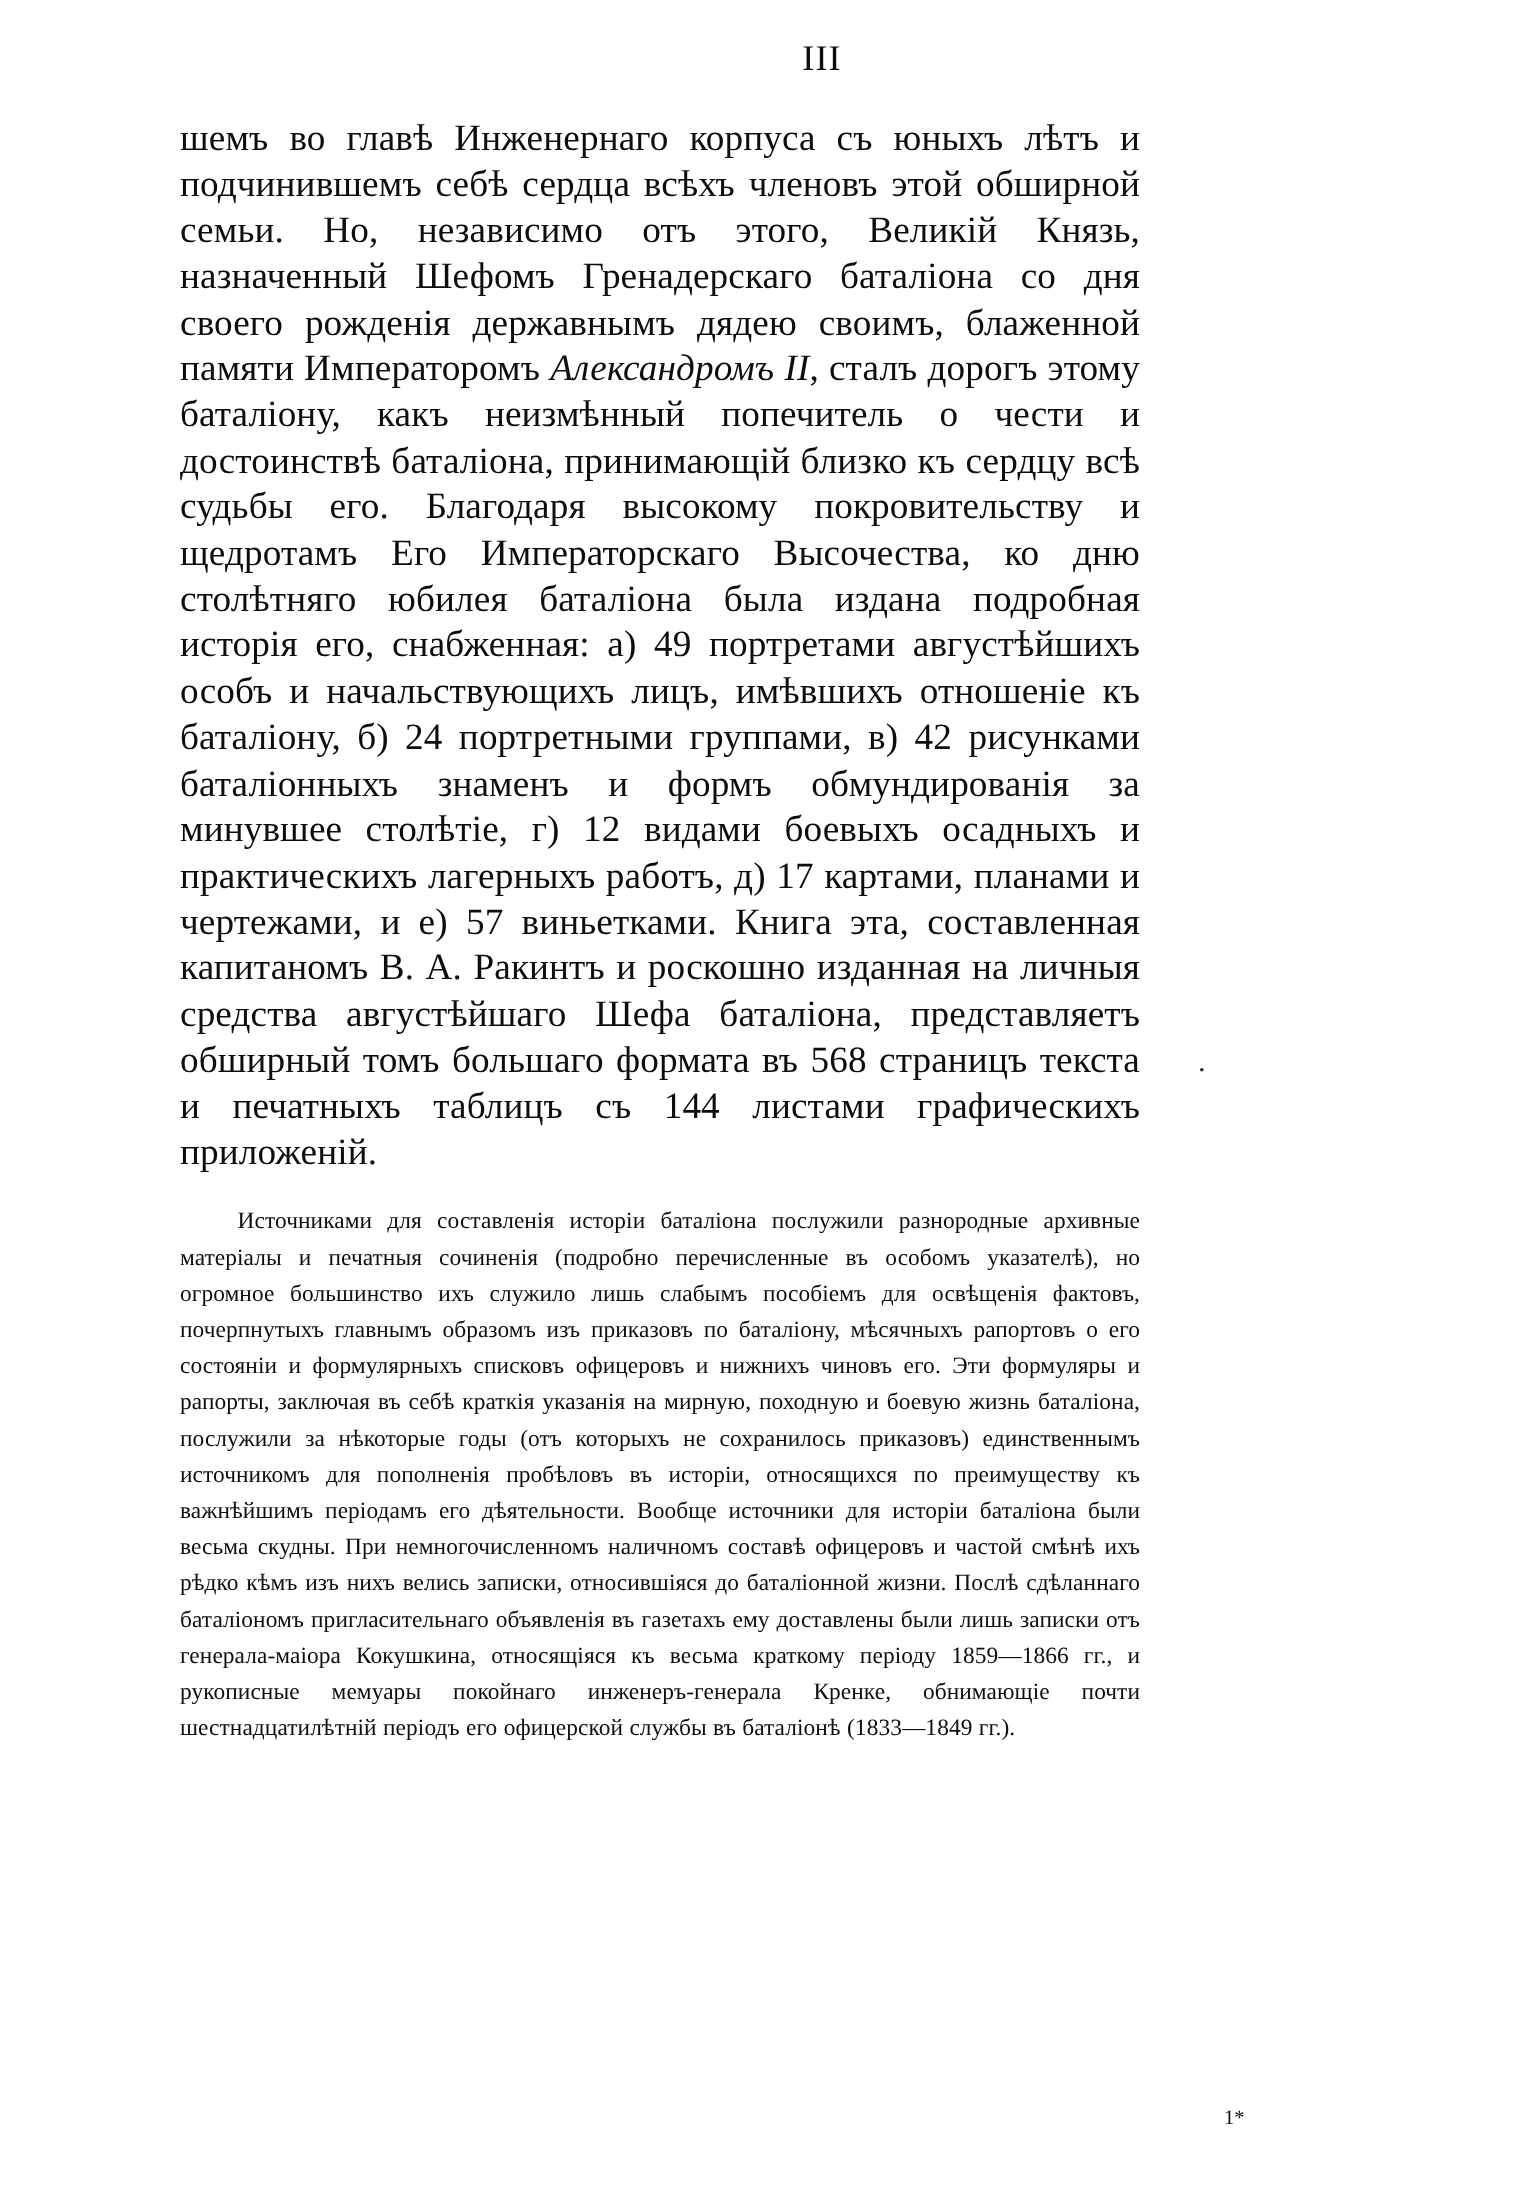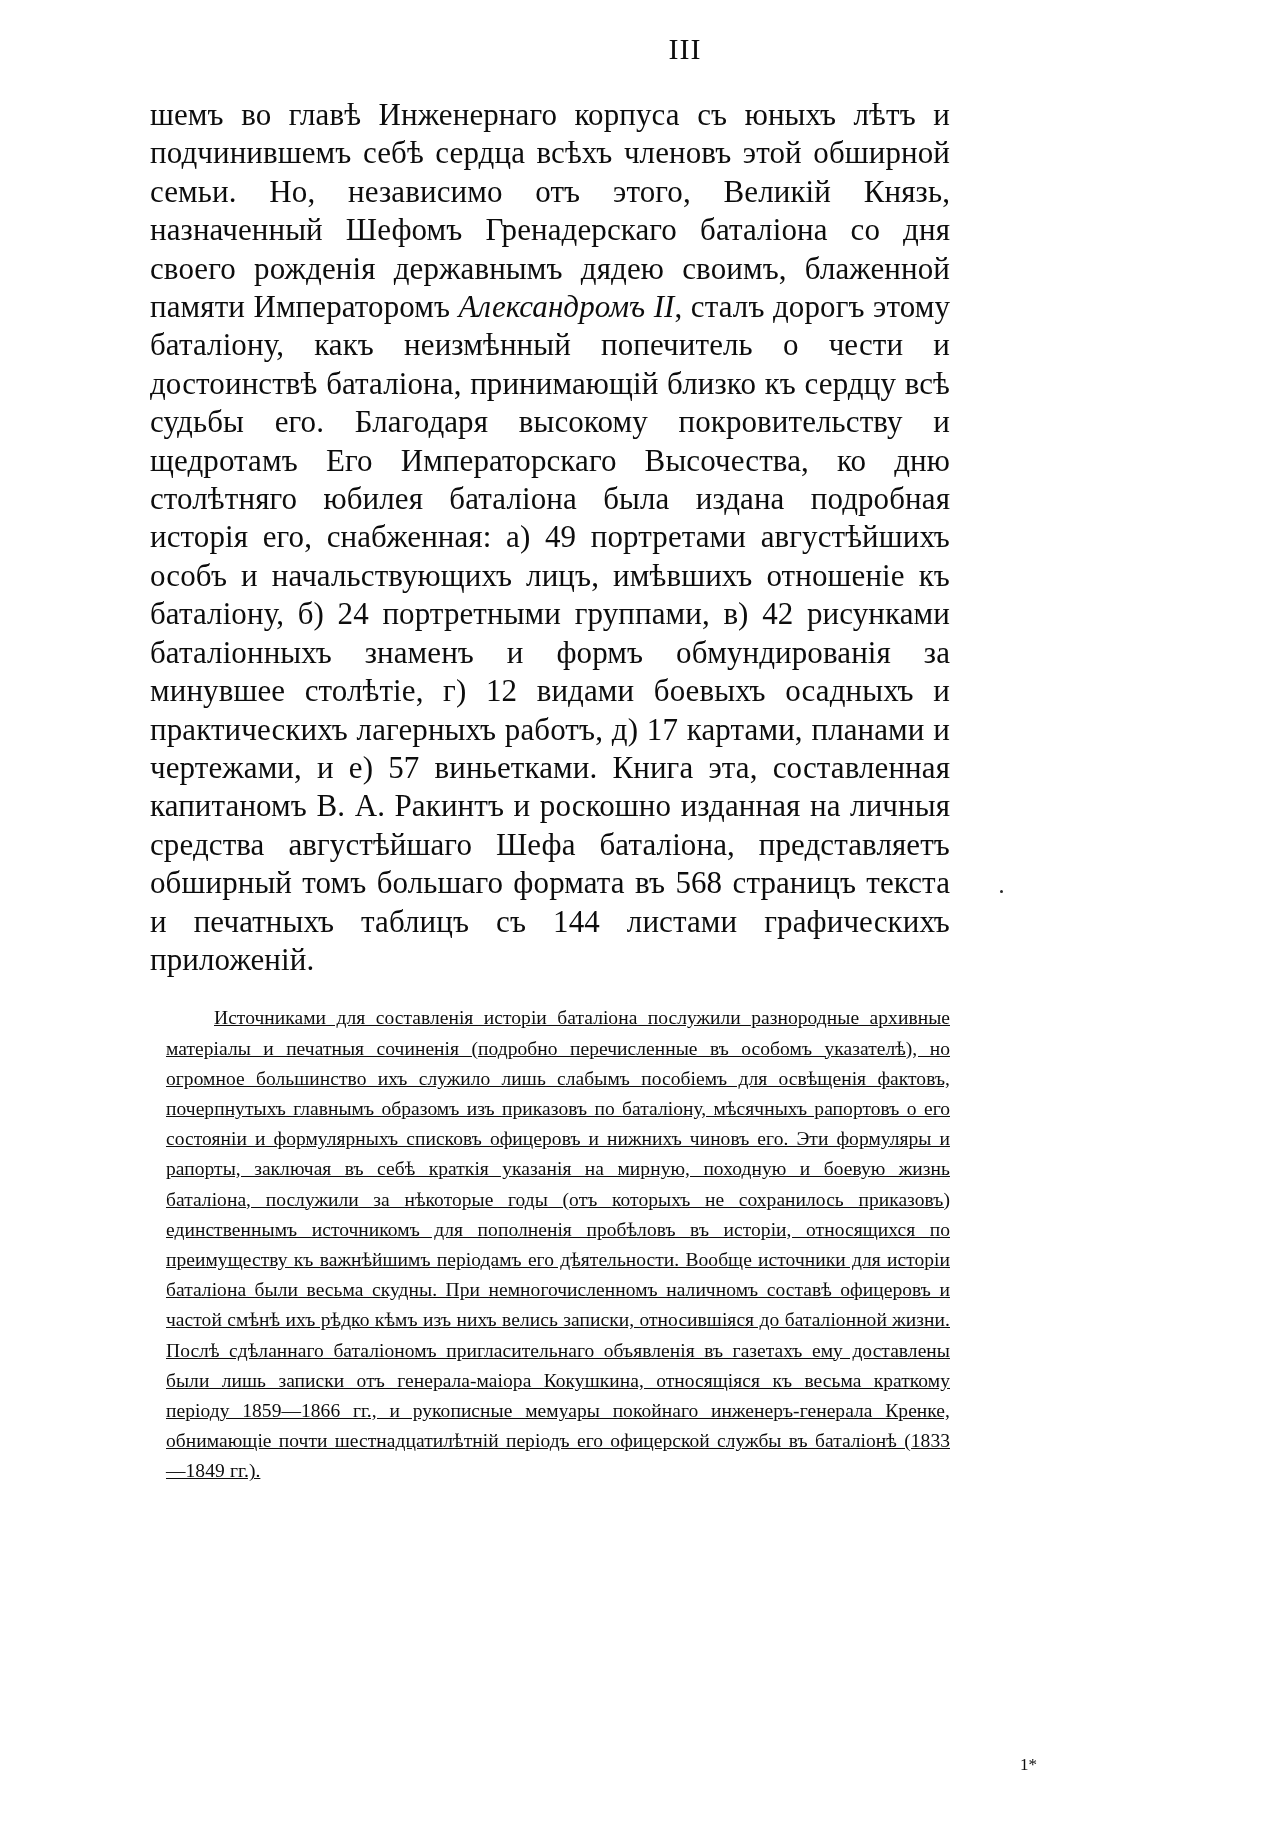--- a/index.html
+++ b/index.html
@@ -50,25 +50,24 @@
     word-spacing: 0.5px;
   }
   .para-large .ital {
     font-style: italic;
   }
   .para-small {
     font-size: 19.5px;
     line-height: 30.2px;
     text-align: justify;
     text-justify: inter-word;
-    margin: 24px 0 0 16px;
+    margin: 24px 0 0 0;
     text-indent: 48px;
     letter-spacing: 0.05px;
     word-spacing: 0.4px;
-    text-decoration: underline;
   }
   .footer-mark {
     position: absolute;
     left: 1020px;
     top: 1755px;
     font-size: 17px;
     font-family: "Liberation Serif", "DejaVu Serif", serif;
   }
   .stray-dot {
     position: absolute;

